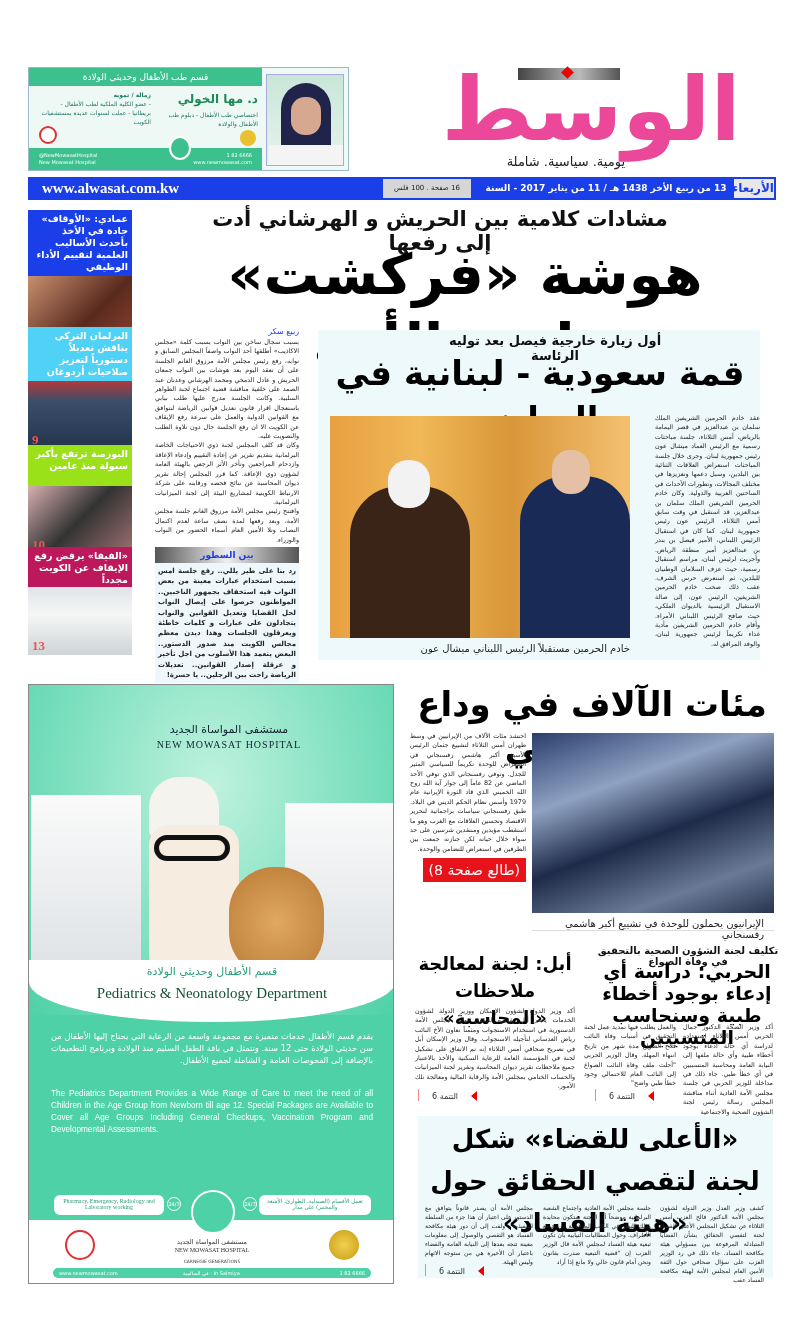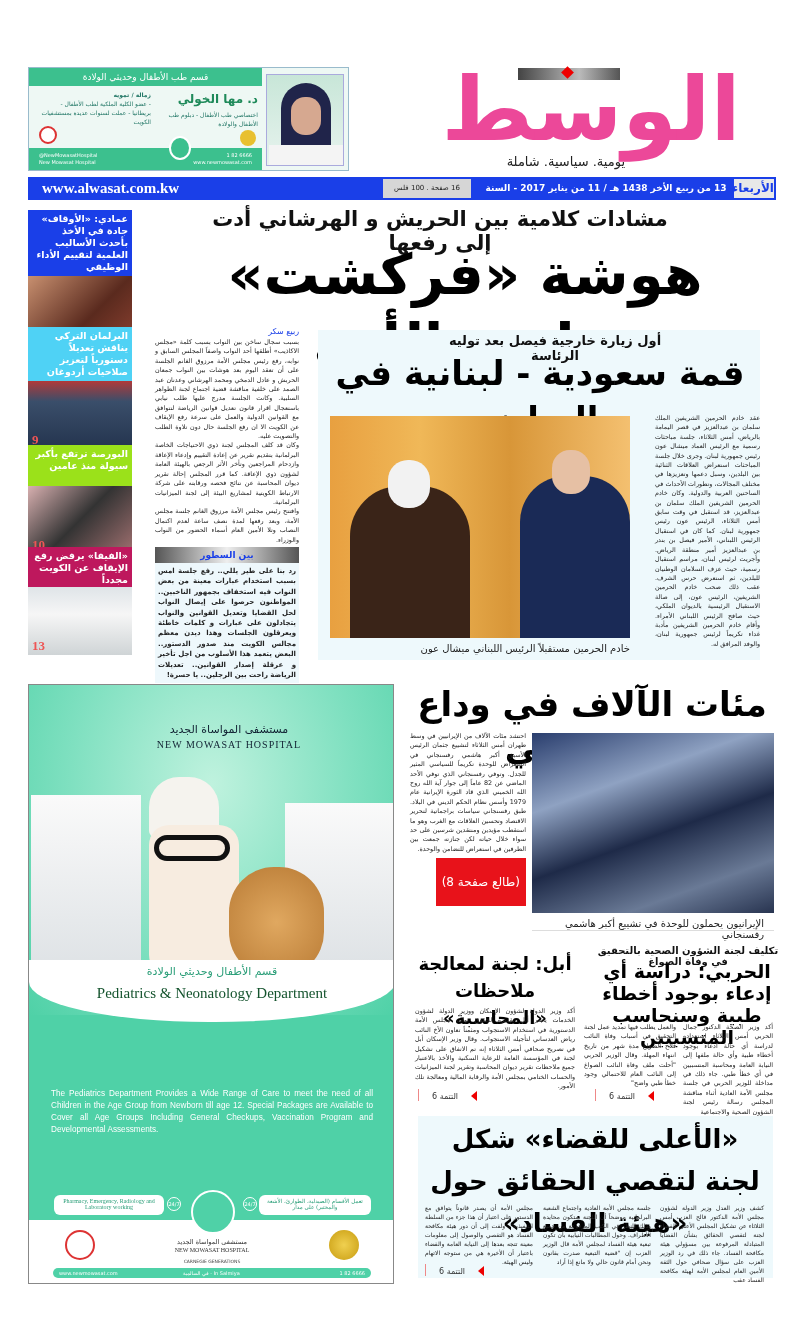--- a/index.html
+++ b/index.html
@@ -34,21 +34,21 @@
   
   .teaser{position:absolute;left:28px;width:104px;direction:rtl}
   .teaser .tt{color:#fff;font-size:9.5px;font-weight:bold;line-height:12px;padding:3px 4px;text-align:right}
   .teaser .img{height:68px;position:relative}
   .teaser .num{position:absolute;left:4px;bottom:1px;font-family:"Liberation Serif",serif;font-weight:bold;color:#e55;font-size:13px}
   .teaser .strip{height:6px}
   
   .kicker{font-weight:bold;color:#111;direction:rtl;text-align:center}
   .big{font-weight:900;color:#000;direction:rtl;text-align:center;letter-spacing:-1px}
   .col{font-size:6.4px;line-height:9.4px;direction:rtl;text-align:justify;color:#222}
-  .red-tag{background:#e8121a;color:#fff;font-size:12px;padding:17px 6px;display:inline-block;direction:rtl}
+  .red-tag{background:#e8121a;color:#fff;font-size:14px;padding:4px 6px;display:inline-block;direction:rtl}
   .cont{font-size:8px;color:#333;direction:rtl;display:inline-flex;align-items:flex-end;gap:13px}
   .cont .arr{width:0;height:0;border-top:5px solid transparent;border-bottom:5px solid transparent;border-right:6px solid #e00}
   .cont .sep{width:1px;height:12px;background:#e88}
   .photo-box{position:absolute;overflow:hidden}
   .caption{font-size:10px;color:#222;direction:rtl;text-align:right}
   
   #ad{left:28px;top:684px;width:366px;height:600px;border:1px solid #888;background:#4fd1a7;overflow:hidden}
 </style>
 </head>
 <body>
@@ -150,20 +150,21 @@
   <div class="abs" style="left:110px;top:54px;width:180px;text-align:center;font-family:'Liberation Serif',serif;font-size:10px;color:#123;letter-spacing:1px">NEW MOWASAT HOSPITAL</div>
   <div class="abs" style="left:2px;top:110px;width:110px;height:170px;background:linear-gradient(#fafafa,#dfe3e6)"></div>
   <div class="abs" style="left:256px;top:118px;width:108px;height:160px;background:linear-gradient(#fafafa,#dfe3e6)"></div>
   <div class="abs" style="left:120px;top:92px;width:70px;height:60px;background:#f5f3ee;border-radius:30px 30px 6px 6px"></div>
   <div class="abs" style="left:120px;top:140px;width:90px;height:150px;background:#f7ece0;border-radius:20px"></div>
   <div class="abs" style="left:125px;top:150px;width:76px;height:26px;border:5px solid #111;border-radius:14px"></div>
   <div class="abs" style="left:200px;top:182px;width:95px;height:110px;background:radial-gradient(circle,#e0a860,#b87a34);border-radius:45px"></div>
   <div class="abs" style="left:0;top:275px;width:366px;height:62px;background:#fff;border-radius:0 0 180px 180px / 0 0 40px 40px"></div>
   <div class="abs" style="left:60px;top:280px;width:246px;text-align:center;font-size:11px;color:#2a9e78;direction:rtl">قسم الأطفال وحديثي الولادة</div>
   <div class="abs" style="left:30px;top:300px;width:306px;text-align:center;font-family:'Liberation Serif',serif;font-size:15px;color:#14532d">Pediatrics &amp; Neonatology Department</div>
+  <p class="abs" style="left:22px;top:345px;width:322px;font-size:8.3px;line-height:12px;color:#fff;direction:rtl;text-align:justify">يقدم قسم الأطفال خدمات متميزة مع مجموعة واسعة من الرعاية التي يحتاج إليها الأطفال من سن حديثي الولادة حتى 12 سنة. وتتمثل في باقة الطفل السليم منذ الولادة وبرنامج التطعيمات بالإضافة إلى الفحوصات العامة و الشاملة لجميع الأطفال.</p>
   <p class="abs" style="left:22px;top:403px;width:322px;font-size:8.2px;line-height:12px;color:#fff;text-align:justify;font-family:'Liberation Sans',sans-serif">The Pediatrics Department Provides a Wide Range of Care to meet the need of all Children in the Age Group from Newborn till age 12. Special Packages are Available to Cover all Age Groups Including General Checkups, Vaccination Program and Developmental Assessments.</p>
   <div class="abs" style="left:25px;top:510px;width:110px;height:20px;background:#fff;border-radius:6px;font-size:6px;color:#2a9e78;text-align:center;padding-top:3px;font-family:'Liberation Serif',serif">Pharmacy, Emergency, Radiology and Laboratory working</div>
   <div class="abs" style="left:230px;top:510px;width:112px;height:20px;background:#fff;border-radius:6px;font-size:5.6px;color:#2a9e78;text-align:center;padding-top:3px;direction:rtl">تعمل الأقسام (الصيدلية، الطوارئ، الأشعة والمختبر) على مدار</div>
   <div class="abs" style="left:138px;top:512px;width:14px;height:14px;border-radius:50%;background:#4fd1a7;border:1px solid #fff;color:#fff;font-size:5px;text-align:center;line-height:12px">24/7</div>
   <div class="abs" style="left:214px;top:512px;width:14px;height:14px;border-radius:50%;background:#4fd1a7;border:1px solid #fff;color:#fff;font-size:5px;text-align:center;line-height:12px">24/7</div>
   <div class="abs" style="left:0;top:535px;width:366px;height:65px;background:#fff"></div>
   <div class="abs" style="left:162px;top:505px;width:44px;height:44px;border-radius:50%;background:#4fd1a7;border:2px solid #fff"></div>
   <div class="abs" style="left:120px;top:553px;width:126px;text-align:center;font-size:6.5px;color:#333;direction:rtl">مستشفى المواساة الجديد</div>
   <div class="abs" style="left:110px;top:562px;width:146px;text-align:center;font-size:6px;color:#333;font-family:'Liberation Serif',serif">NEW MOWASAT HOSPITAL</div>
   <div class="abs" style="left:120px;top:574px;width:126px;text-align:center;font-size:4.5px;color:#444">CARNEGIE GENERATIONS</div>

